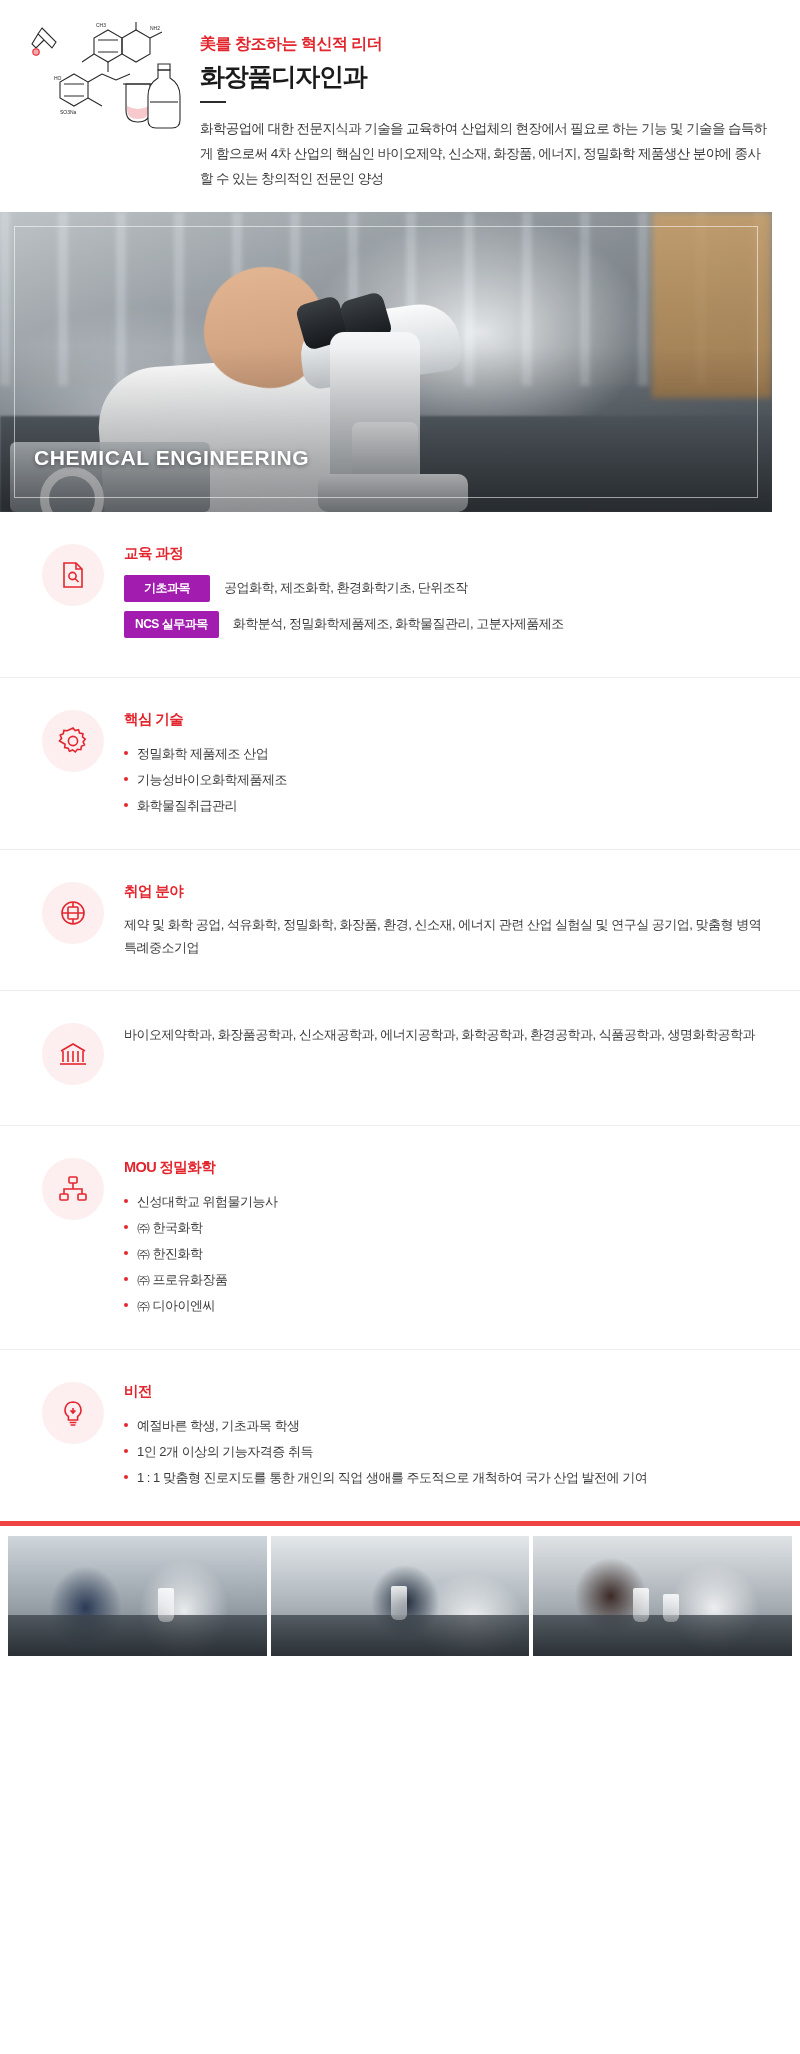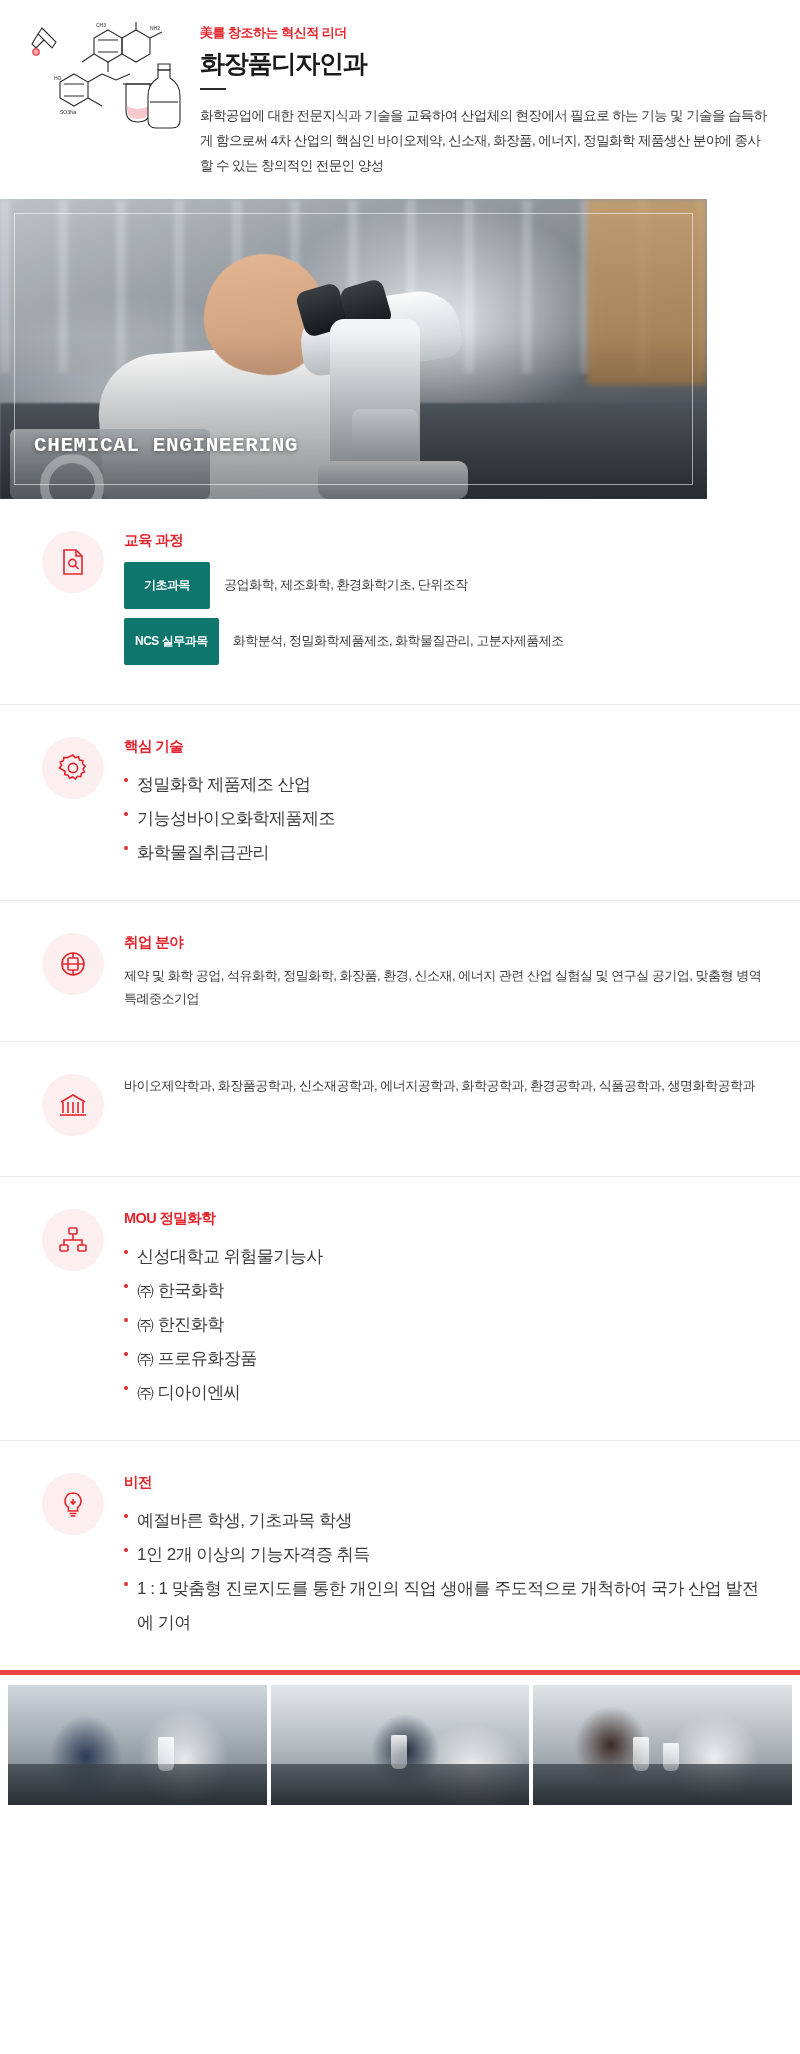--- a/index.html
+++ b/index.html
@@ -21,24 +21,25 @@
   }
   .header-illustration {
     width: 160px;
     flex: 0 0 160px;
     height: 130px;
     position: relative;
   }
   .header-text { flex: 1; padding-left: 10px; padding-top: 6px; }
   .eyebrow {
     color: #e3262e;
-    font-size: 13px;
+    font-size: 16px;
     font-weight: bold;
     letter-spacing: -0.5px;
     margin-bottom: 5px;
+    margin-top: 10px;
   }
   .dept-title {
     font-size: 25px;
     font-weight: bold;
     color: #1a1a1a;
     letter-spacing: -1.2px;
     margin-bottom: 8px;
   }
   .title-rule {
     width: 26px;
@@ -50,25 +51,24 @@
     font-size: 13.5px;
     line-height: 1.85;
     color: #3b3b3b;
     letter-spacing: -0.6px;
     max-width: 580px;
   }
 
   
   .hero {
     position: relative;
-    width: 707px;
+    width: 772px;
     height: 300px;
     overflow: hidden;
     background: #ec4899;
-    font-family: Liberation Mono, monospace;
   }
   .hero-photo {
     position: absolute; inset: 0;
     background:
       radial-gradient(ellipse 300px 200px at 18% 72%, #cfd6dc 0%, rgba(207,214,220,0) 60%),
       radial-gradient(ellipse 260px 180px at 62% 40%, #e8ecef 0%, rgba(232,236,239,0) 65%),
       linear-gradient(160deg, #bfc6cb 0%, #8f979e 35%, #6e767d 62%, #4e565d 100%);
   }
   
   .hero-bg-bars {
@@ -195,43 +195,43 @@
   .sec-text {
     font-size: 13px;
     line-height: 1.8;
     color: #3c3c3c;
     letter-spacing: -0.5px;
   }
   ul.bullets { list-style: none; }
   ul.bullets li {
     position: relative;
     padding-left: 13px;
-    font-size: 17px;
+    font-size: 13px;
     line-height: 2.0;
     color: #3c3c3c;
     letter-spacing: -0.5px;
   }
   ul.bullets li::before {
     content: "";
     position: absolute;
     left: 0; top: 10px;
     width: 4px; height: 4px;
     border-radius: 50%;
     background: #e3262e;
   }
   
   .curr-row { display: flex; align-items: center; margin-bottom: 9px; }
   .curr-tag {
     flex: 0 0 auto;
-    background: #0f766e;
+    background: #a21caf;
     color: #fff;
     font-size: 12px;
     font-weight: bold;
     letter-spacing: -0.5px;
-    padding: 15px 11px;
+    padding: 5px 11px;
     border-radius: 2px;
     margin-right: 14px;
     min-width: 86px;
     text-align: center;
   }
   .curr-text { font-size: 13px; color: #3c3c3c; letter-spacing: -0.5px; }
 
   
   .photo-strip {
     display: flex;

